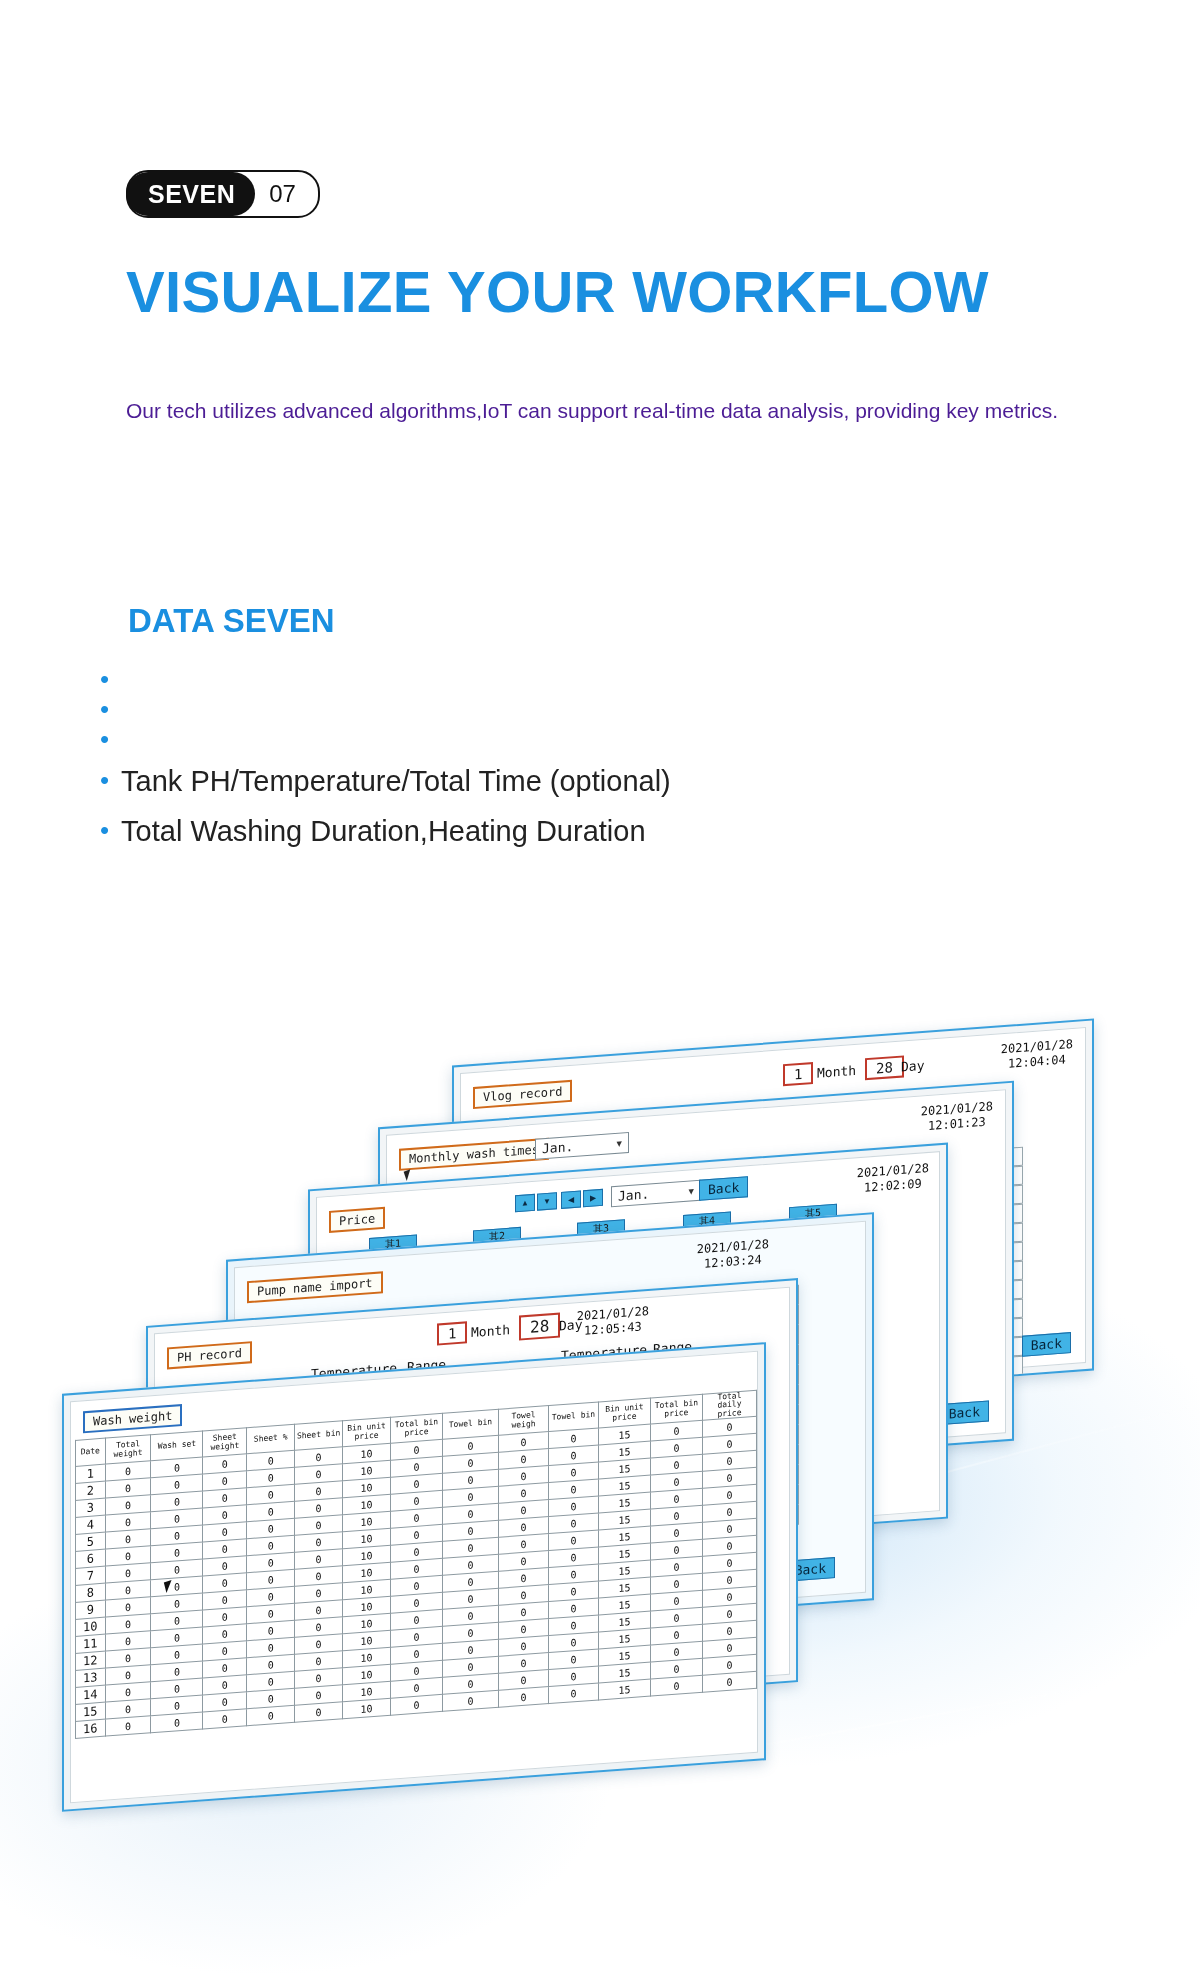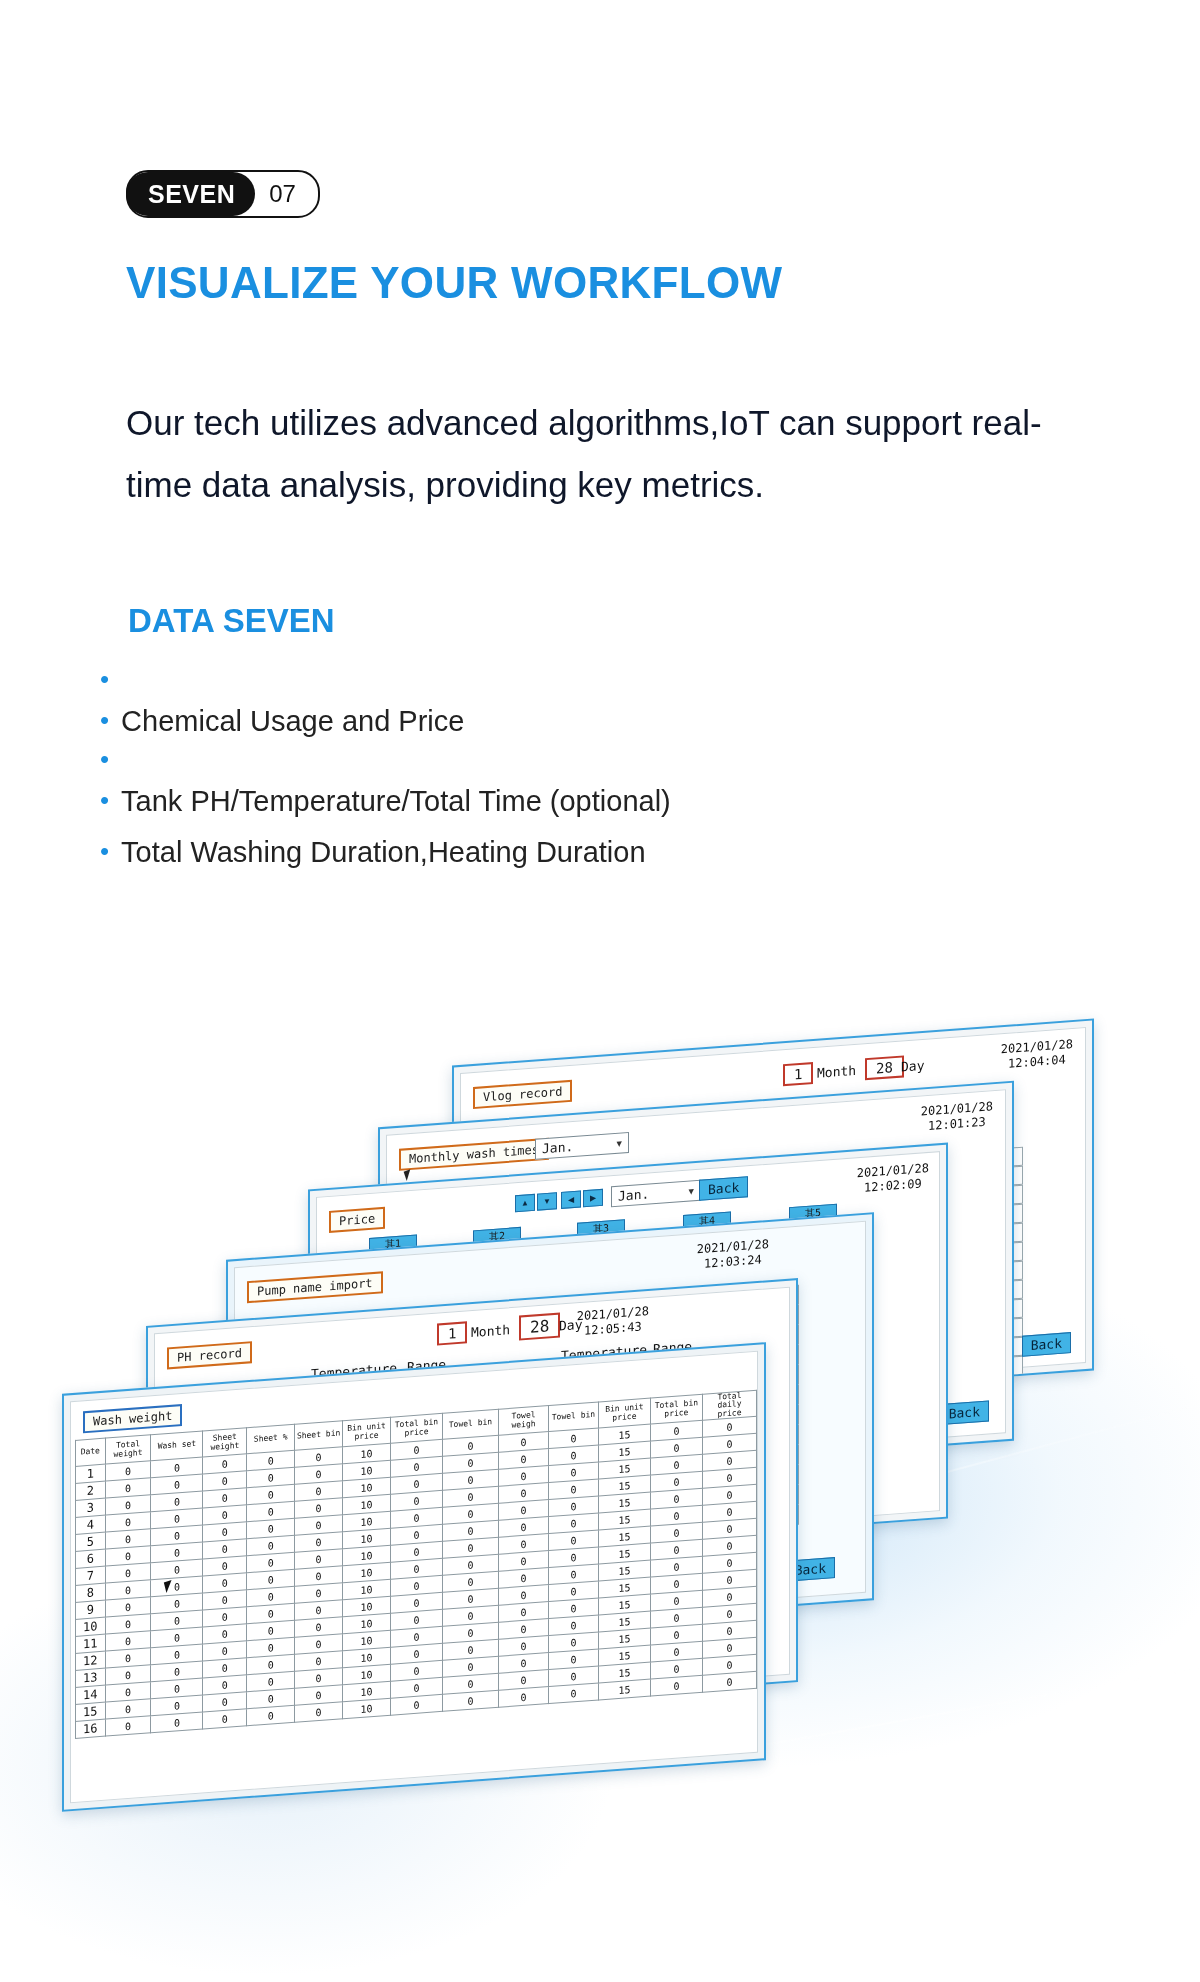--- a/index.html
+++ b/index.html
@@ -67,33 +67,33 @@
   .section-pill .pill-num {
     font-size: 24px;
     color: #111;
     padding: 0 8px 0 14px;
     font-weight: 500;
   }
 
   .headline {
     position: absolute;
     left: 126px; top: 258px;
-    font-size: 44px;
+    font-size: 58px;
     font-weight: bold;
     color: #1a8fe0;
     letter-spacing: .3px;
   }
 
   .lead {
     position: absolute;
     left: 126px; top: 392px;
     width: 960px;
-    font-size: 35px;
+    font-size: 21px;
     line-height: 1.78;
-    color: #0f172a;
+    color: #4c1d95;
     font-weight: 400;
   }
 
   .subhead {
     position: absolute;
     left: 128px; top: 602px;
     font-size: 33px;
     font-weight: bold;
     color: #1a8fe0;
   }
@@ -276,21 +276,20 @@
 <div class="lead">Our tech utilizes advanced algorithms,IoT can support real-time data analysis, providing key metrics.</div>
 
 <div class="subhead">DATA SEVEN</div>
 
 <div class="bullets">
   <div class="bullet">
     <span class="dot">•</span>
   </div>
   <div class="bullet">
     <span class="dot">•</span>
-    <span>Chemical Usage and Price</span>
   </div>
   <div class="bullet">
     <span class="dot">•</span>
   </div>
   <div class="bullet">
     <span class="dot">•</span>
     <span>Tank PH/Temperature/Total Time (optional)</span>
   </div>
   <div class="bullet">
     <span class="dot">•</span>

